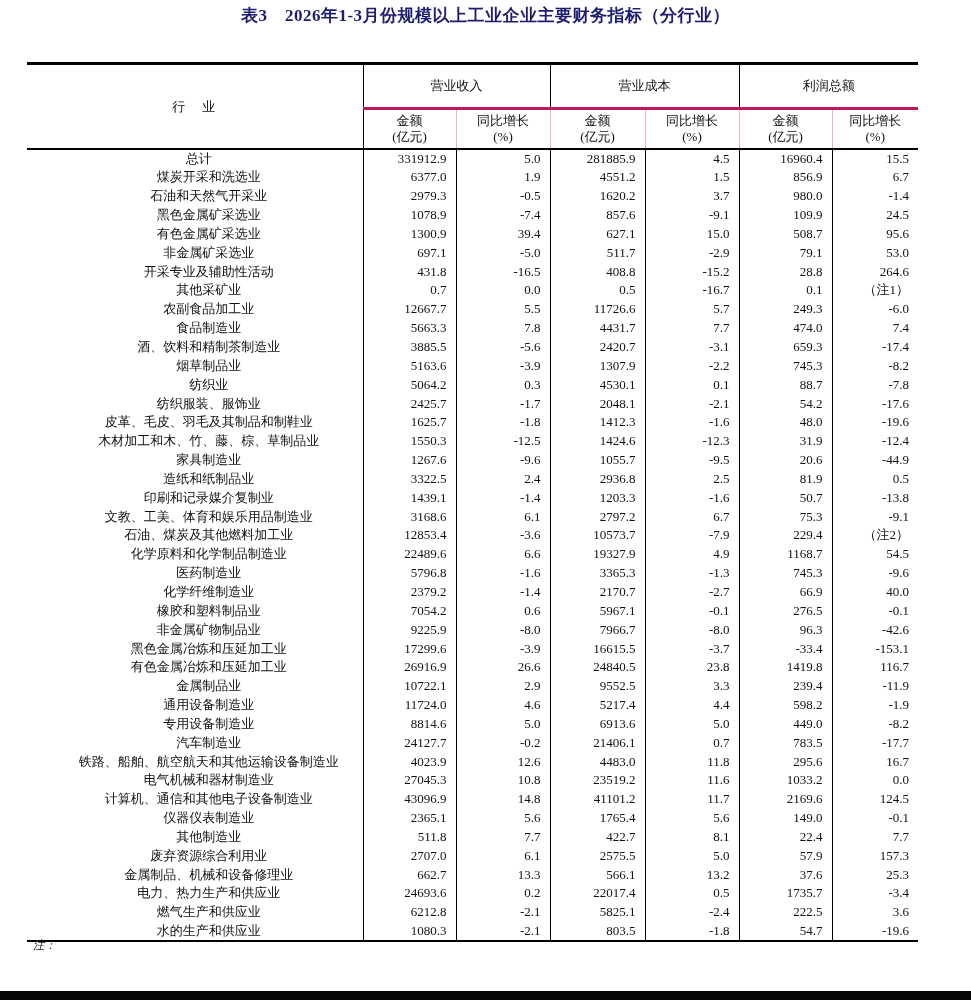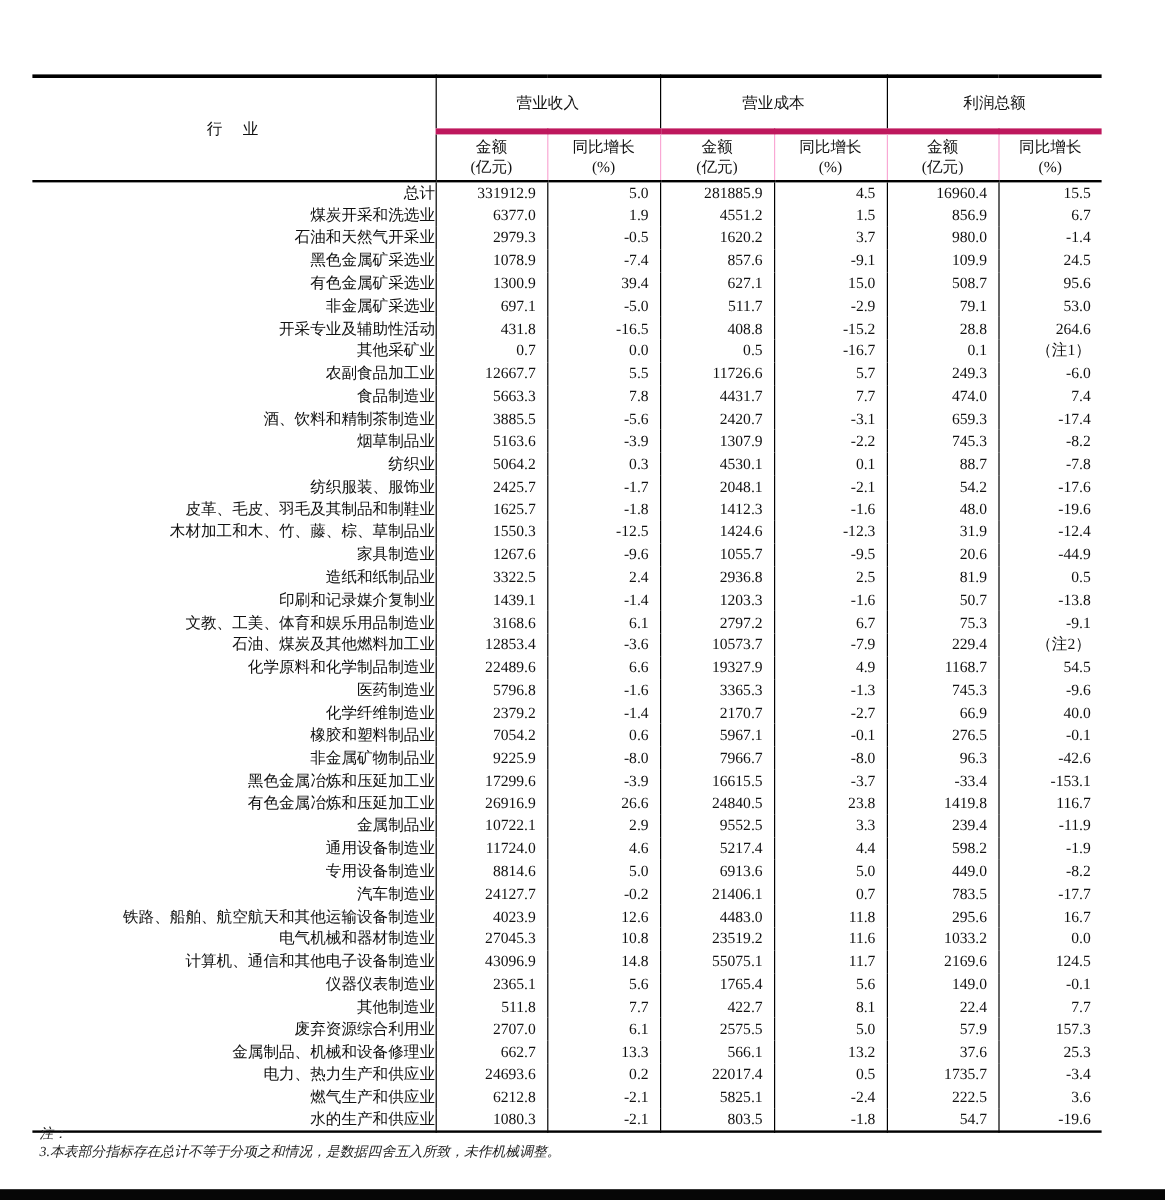--- a/index.html
+++ b/index.html
@@ -45,38 +45,38 @@
   }
   th.industry-head {
     border-right: 1px solid #000;
     border-bottom: 2px solid #000;
     text-align: center;
     vertical-align: middle;
     letter-spacing: 2px;
   }
   th.group {
     border-right: 1px solid #000;
-    border-bottom: 5px solid #be185d;
+    border-bottom: 3px solid #be185d;
     height: 42px;
     text-align: center;
     vertical-align: middle;
   }
   th.group.last { border-right: none; }
   tr.subrow th {
     border-right: 1px solid #f9a8d4;
     border-bottom: 2px solid #000;
     height: 38px;
     text-align: center;
     vertical-align: middle;
     line-height: 16px;
   }
   tr.subrow th.last { border-right: none; }
   tbody tr { height: 18.857px; }
   tbody td.industry {
-    text-align: right;
+    text-align: center;
     border-right: 1px solid #000;
     padding-left: 8px;
     overflow: hidden;
   }
   tbody td.industry.indent { padding-left: 28px; }
   tbody td.num {
     text-align: right;
     border-right: 1px solid #000;
     padding-right: 9px;
     font-family: "Liberation Serif", "DejaVu Serif", serif;
@@ -99,20 +99,21 @@
     width: 971px;
     height: 9px;
     background: #060606;
   }
 </style>
 </head>
 <body>
 
 <div class="page">
 
+  <div class="title">表3　2026年1-3月份规模以上工业企业主要财务指标（分行业）</div>
 
   <div class="tablewrap">
     <table class="main">
       <colgroup>
         <col style="width:336px">
         <col style="width:93px">
         <col style="width:94px">
         <col style="width:95px">
         <col style="width:94px">
         <col style="width:93px">
@@ -456,21 +457,21 @@
             <td class="num">10.8</td>
             <td class="num">23519.2</td>
             <td class="num">11.6</td>
             <td class="num">1033.2</td>
             <td class="num last">0.0</td>
           </tr>
           <tr>
             <td class="industry indent">计算机、通信和其他电子设备制造业</td>
             <td class="num">43096.9</td>
             <td class="num">14.8</td>
-            <td class="num">55075.1</td>
+            <td class="num">41101.2</td>
             <td class="num">11.7</td>
             <td class="num">2169.6</td>
             <td class="num last">124.5</td>
           </tr>
           <tr>
             <td class="industry indent">仪器仪表制造业</td>
             <td class="num">2365.1</td>
             <td class="num">5.6</td>
             <td class="num">1765.4</td>
             <td class="num">5.6</td>
@@ -530,18 +531,17 @@
             <td class="num">-1.8</td>
             <td class="num">54.7</td>
             <td class="num last">-19.6</td>
           </tr>
         </tbody>
     </table>
   </div>
 
   <div class="notes">
     <div>注：</div>
-      <div>3.本表部分指标存在总计不等于分项之和情况，是数据四舍五入所致，未作机械调整。</div>
     </div>
 
   <div class="bottom-bar"></div>
 
 </div>
 
 </body></html>

